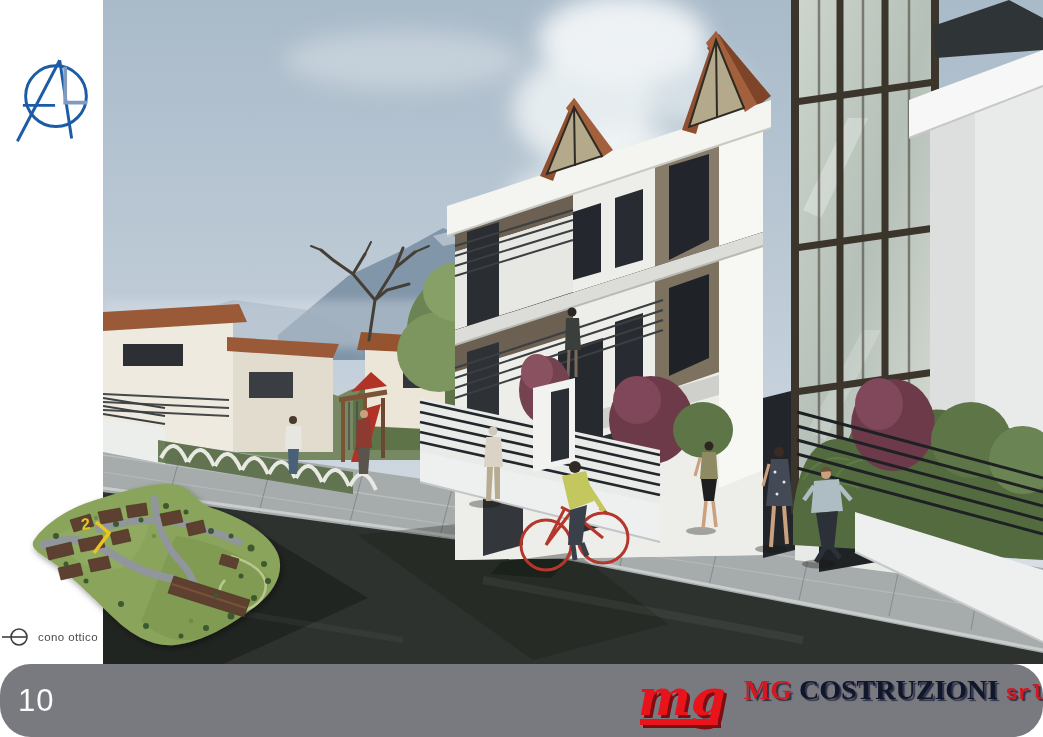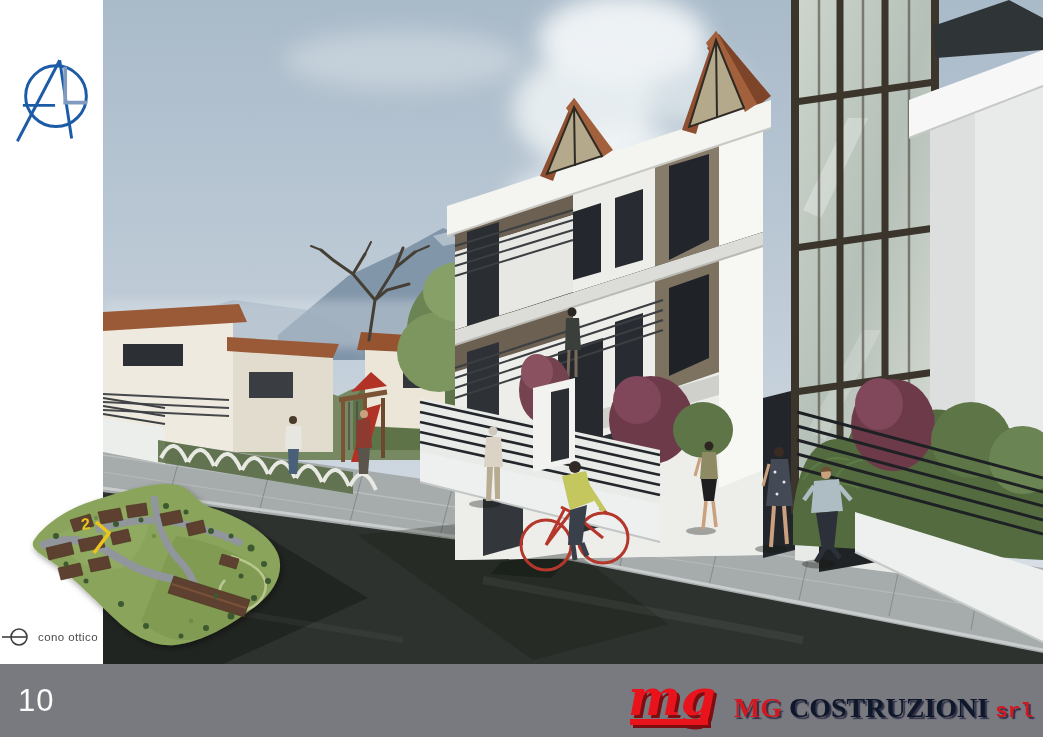--- a/index.html
+++ b/index.html
@@ -10,24 +10,24 @@
   .arch-logo{position:absolute;left:10px;top:52px;width:92px;height:92px;}
   .cono{position:absolute;left:0;top:624px;width:86px;height:26px;display:flex;align-items:center;z-index:6;}
   .cono svg{flex:0 0 auto;}
   .cono .lbl{font-size:11.5px;color:#4a4a48;letter-spacing:.4px;margin-left:6px;white-space:nowrap;}
   
   .render{position:absolute;left:103px;top:0;width:940px;height:664px;z-index:1;}
   
   .siteplan{position:absolute;left:26px;top:476px;width:266px;height:184px;z-index:5;}
   
   .footer{position:absolute;left:0;top:664px;width:1043px;height:73px;background:#797980;
-          display:flex;align-items:center;z-index:8;}
+          display:flex;align-items:center;z-index:8;border-radius:31px;}
   .f-num{color:#fbfbfb;font-size:31px;font-weight:400;margin-left:18px;letter-spacing:1px;}
   .f-title{color:#f3f3f3;font-size:20.5px;letter-spacing:3px;margin-left:22px;font-weight:400;}
-  .f-brand{margin-left:auto;display:flex;align-items:flex-end;padding-right:10px;}
+  .f-brand{margin-left:auto;display:flex;align-items:flex-start;}
   .mg-glyph{position:relative;font-family:"DejaVu Serif", serif;font-style:italic;font-weight:bold;
             font-size:50px;line-height:46px;color:#e8131b;
             text-shadow:3px 3px 0 #7c0e12;padding:0 10px 6px 6px;}
   .mg-glyph .bar{position:absolute;left:8px;bottom:2px;width:78px;height:6px;background:#e8131b;
                  box-shadow:3px 3px 0 #7c0e12;}
   .brand-col{display:flex;flex-direction:column;align-items:flex-end;margin-left:8px;}
   .brand-line1{font-family:"Liberation Serif", serif;font-weight:bold;font-size:28px;line-height:30px;
                white-space:nowrap;text-shadow:2px 2px 1px rgba(25,25,55,.75);}
   .brand-line1 .red{color:#d4181f;}
   .brand-line1 .blue{color:#0f172a;margin-top:48px;}

